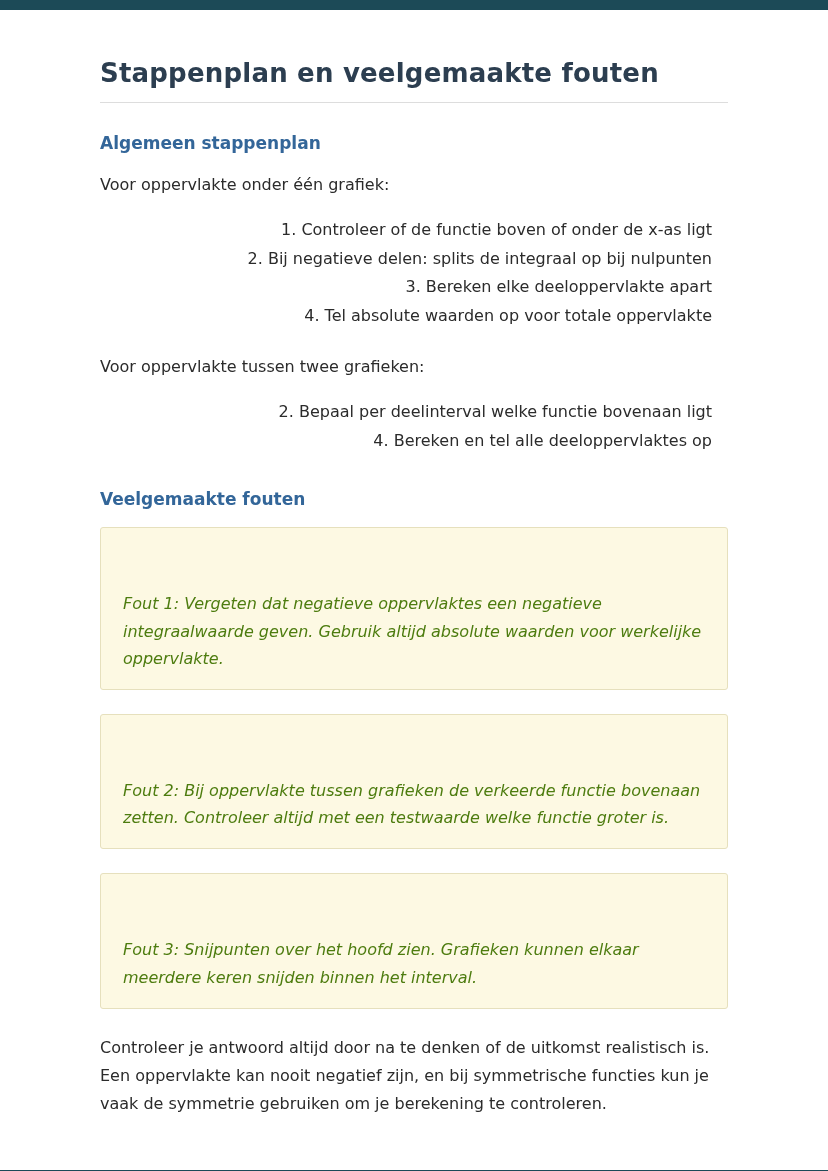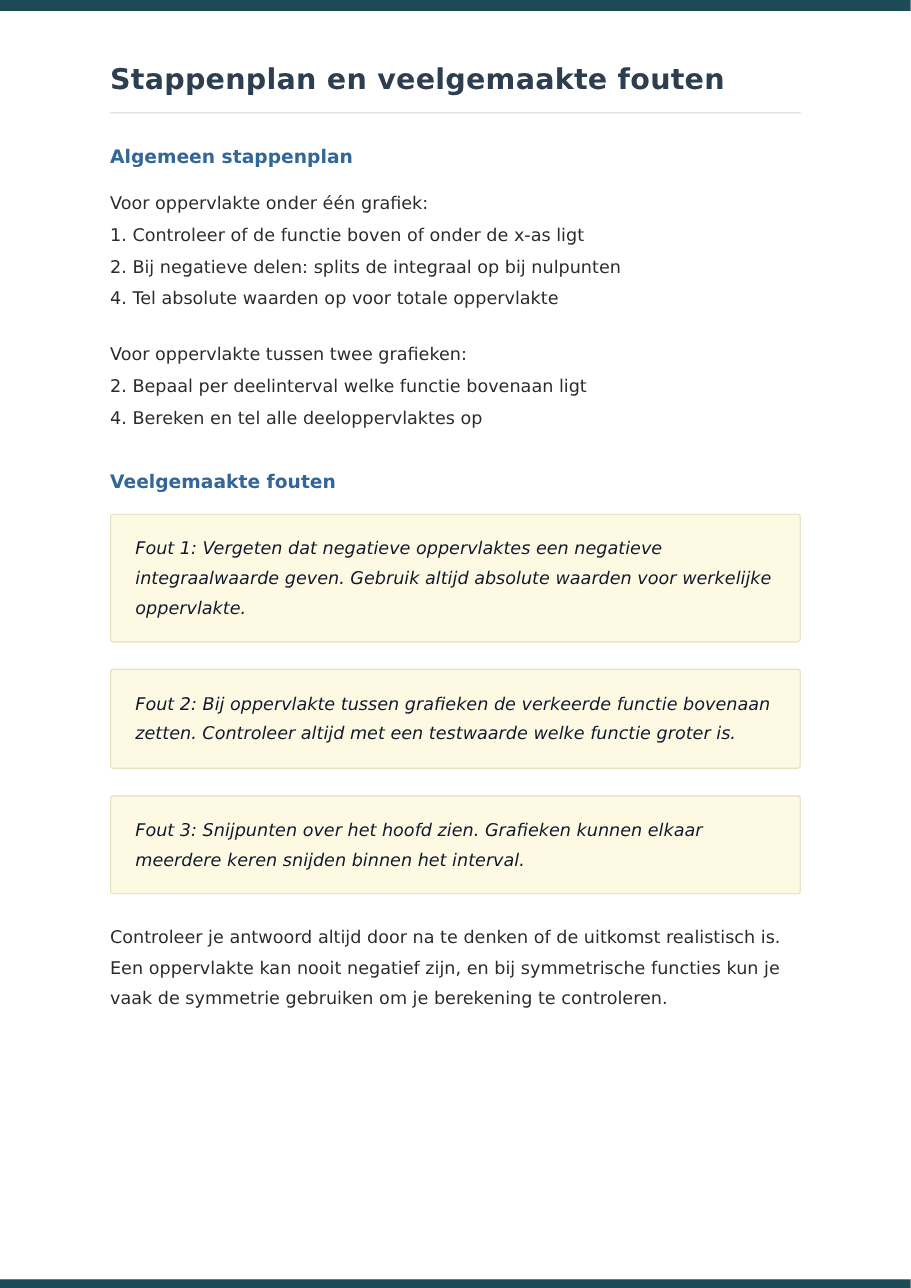--- a/index.html
+++ b/index.html
@@ -62,32 +62,33 @@
     color: var(--heading-color);
   }
   h2.first { margin-top: 16px; }
   p {
     margin: 0;
     font-size: 16px;
     line-height: 1.8;
   }
   .intro, .step { line-height: 1.8; }
   .intro.spaced { margin-top: 22px; }
-  .list { margin: 0; }
+  .list { margin: 16px; text-align: right; }
   .callout {
     background: var(--callout-bg);
     border: 1px solid var(--callout-border);
     border-radius: 3px;
     padding: 17px 22px;
     margin: 0 0 24px 0;
   }
   .callout p {
     font-style: italic;
     line-height: 1.7;
-    color: #0f172a;
+    color: #4d7c0f;
+    margin-top: 45px;
   }
   .closing {
     margin-top: 25px;
     line-height: 1.75;
   }
 </style>
 </head>
 <body>
 
 <div class="page">
@@ -97,20 +98,21 @@
 
     <h1>Stappenplan en veelgemaakte fouten</h1>
     <div class="rule"></div>
 
     <h2 class="first">Algemeen stappenplan</h2>
 
     <p class="intro">Voor oppervlakte onder één grafiek:</p>
     <div class="list">
       <p class="step">1. Controleer of de functie boven of onder de x-as ligt</p>
       <p class="step">2. Bij negatieve delen: splits de integraal op bij nulpunten</p>
+      <p class="step">3. Bereken elke deeloppervlakte apart</p>
       <p class="step">4. Tel absolute waarden op voor totale oppervlakte</p>
     </div>
 
     <p class="intro spaced">Voor oppervlakte tussen twee grafieken:</p>
     <div class="list">
       <p class="step">2. Bepaal per deelinterval welke functie bovenaan ligt</p>
       <p class="step">4. Bereken en tel alle deeloppervlaktes op</p>
     </div>
 
     <h2>Veelgemaakte fouten</h2>

